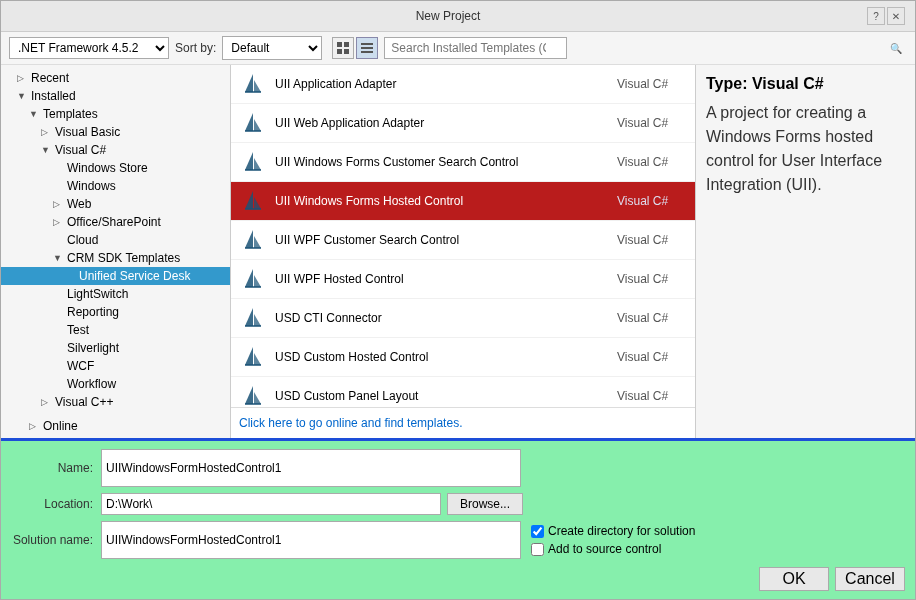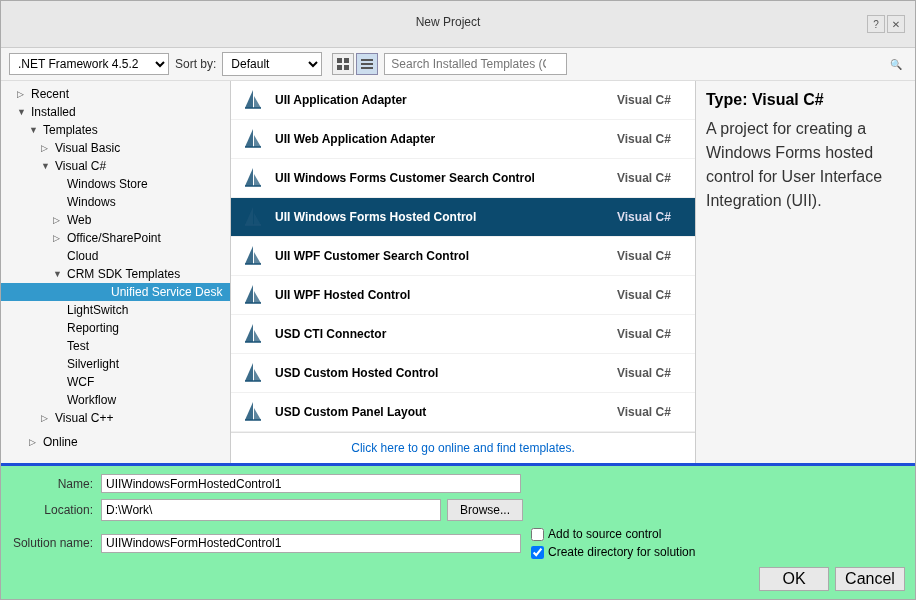--- a/index.html
+++ b/index.html
@@ -17,23 +17,23 @@
       height: 600px;
       background: #f5f5f5;
       border: 1px solid #aaa;
       display: flex;
       flex-direction: column;
       box-shadow: 3px 3px 10px rgba(0,0,0,0.3);
     }
     .title-bar {
       background: #e8e8e8;
       border-bottom: 1px solid #ccc;
-      padding: 14px 10px;
-      display: flex;
-      align-items: flex-start;
+      padding: 6px 10px;
+      display: flex;
+      align-items: center;
       justify-content: space-between;
     }
     .title-bar-title {
       flex: 1;
       text-align: center;
       font-size: 12px;
       color: #333;
     }
     .title-bar-controls {
       display: flex;
@@ -172,50 +172,48 @@
     .center-panel {
       flex: 1;
       display: flex;
       flex-direction: column;
       overflow: hidden;
       background: white;
     }
     .template-list {
       flex: 1;
       overflow-y: auto;
-      font-weight: bold;
     }
     .template-row {
       display: flex;
       align-items: center;
       padding: 5px 8px;
       border-bottom: 1px solid #f0f0f0;
       cursor: pointer;
     }
-    .template-row.selected { background: #0c4a6e; color: white; }
+    .template-row.selected { background: #b91c1c; color: white; }
     .template-icon {
       width: 28px;
       height: 28px;
       margin-right: 8px;
       display: flex;
       align-items: center;
       justify-content: center;
       flex-shrink: 0;
     }
     .sail-icon {
       width: 24px;
       height: 24px;
     }
     .template-name { flex: 1; font-size: 12px; }
     .template-lang { font-size: 12px; color: #555; min-width: 70px; }
     .template-row.selected .template-lang { color: #dde; }
 
     .online-link {
       padding: 8px;
-      text-align: center;
       border-top: 1px solid #ddd;
       font-size: 12px;
     }
     .online-link a { color: #0066cc; text-decoration: none; }
 
     
     .right-panel {
       width: 220px;
       min-width: 220px;
       background: #f5f5f5;
@@ -246,21 +244,21 @@
     .form-label {
       width: 90px;
       font-size: 12px;
       color: #333;
       text-align: right;
       padding-right: 8px;
     }
     .form-input {
       flex: 1;
       max-width: 420px;
-      height: 19px;
+      height: 38px;
       padding: 2px 4px;
       border: 1px solid #aaa;
       font-size: 12px;
       background: white;
     }
     .form-input-location {
       flex: 1;
       max-width: 340px;
       height: 22px;
       padding: 2px 4px;
@@ -413,21 +411,21 @@
           <div class="tree-item indent4">
             <span class="tree-arrow">&nbsp;</span>
             <span class="tree-label">Cloud</span>
           </div>
 
           <div class="tree-item indent4">
             <span class="tree-arrow">▼</span>
             <span class="tree-label">CRM SDK Templates</span>
           </div>
 
-          <div class="tree-item selected-nav" style="padding-left:96px;">
+          <div class="tree-item selected-nav" style="padding-left:64px;">
             <span class="tree-arrow" style="color:white;">&nbsp;</span>
             <span class="tree-label">Unified Service Desk</span>
           </div>
 
           <div class="tree-item indent4">
             <span class="tree-arrow">&nbsp;</span>
             <span class="tree-label">LightSwitch</span>
           </div>
 
           <div class="tree-item indent4">
@@ -592,27 +590,27 @@
     <div class="form-row">
       <label class="form-label">Location:</label>
       <input class="form-input-location" type="text" value="D:\Work\" style="">
       <button class="browse-btn">Browse...</button>
     </div>
     <div class="form-row">
       <label class="form-label">Solution name:</label>
       <input class="form-input" type="text" value="UIIWindowsFormHostedControl1" style="">
       <div style="display:flex;flex-direction:column;margin-left:10px;gap:4px;">
         <div class="checkbox-row">
+          <input type="checkbox" checked="" id="create-dir" style="">
+          <label for="create-dir">Create directory for solution</label>
+        </div>
+        <div class="checkbox-row">
           <input type="checkbox" id="add-source" style="">
           <label for="add-source">Add to source control</label>
         </div>
-        <div class="checkbox-row">
-          <input type="checkbox" checked="" id="create-dir" style="">
-          <label for="create-dir">Create directory for solution</label>
-        </div>
       </div>
     </div>
     <div class="ok-cancel">
       <button class="dialog-btn">OK</button>
       <button class="dialog-btn">Cancel</button>
     </div>
   </div>
 </div>
 
 </body></html>

